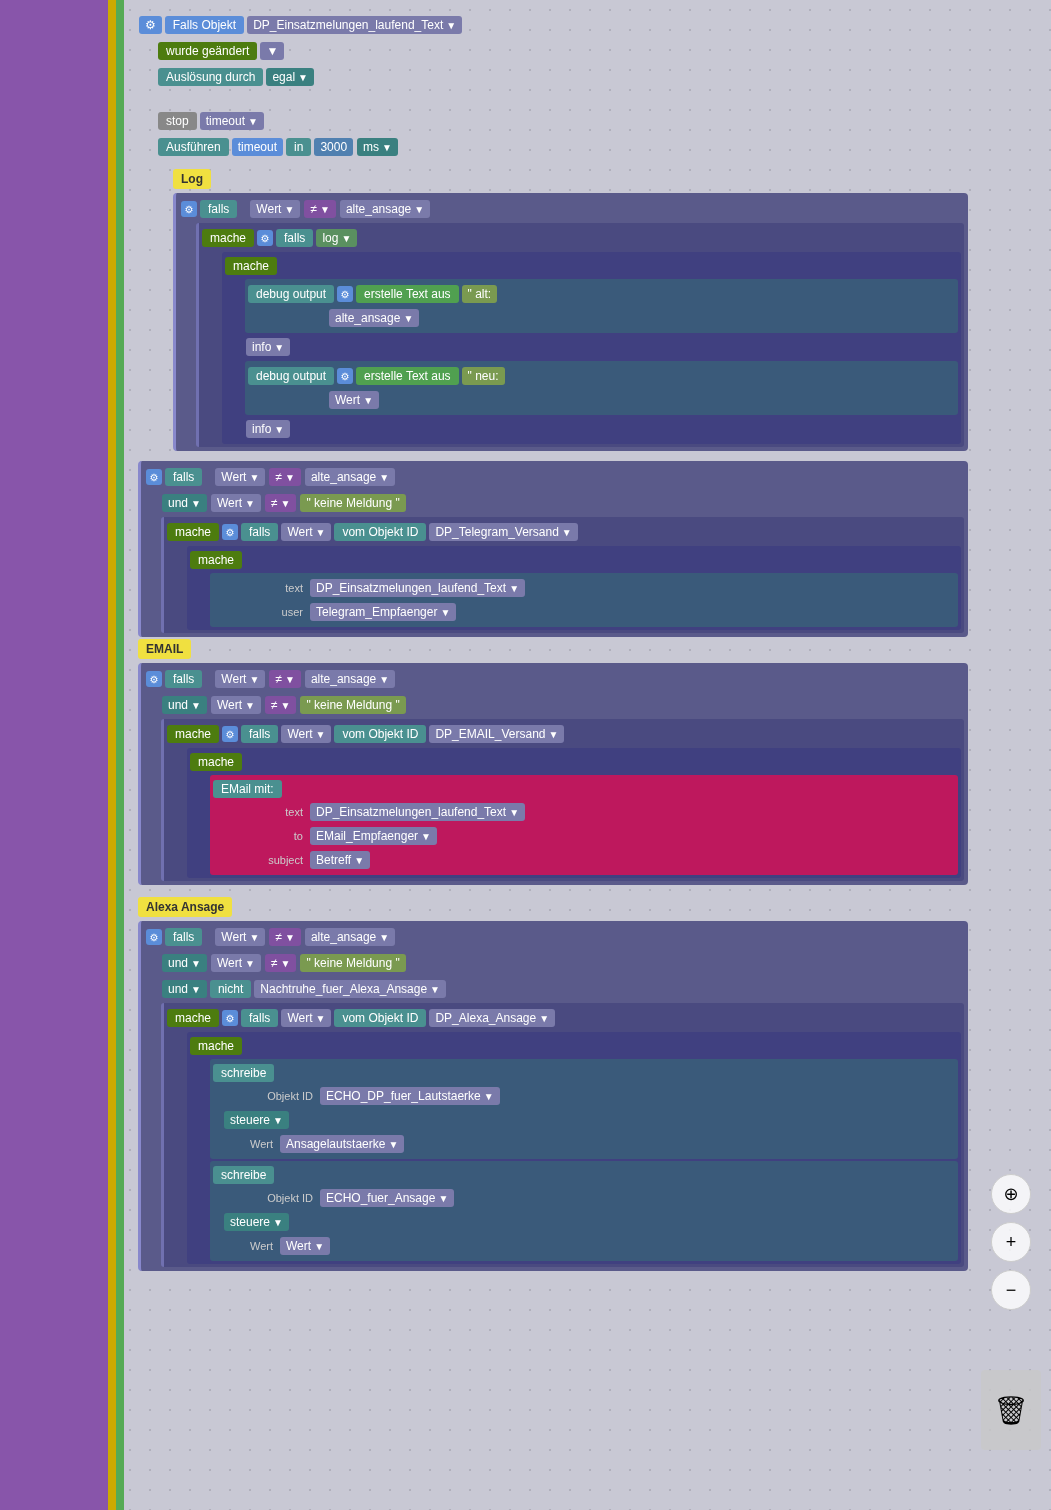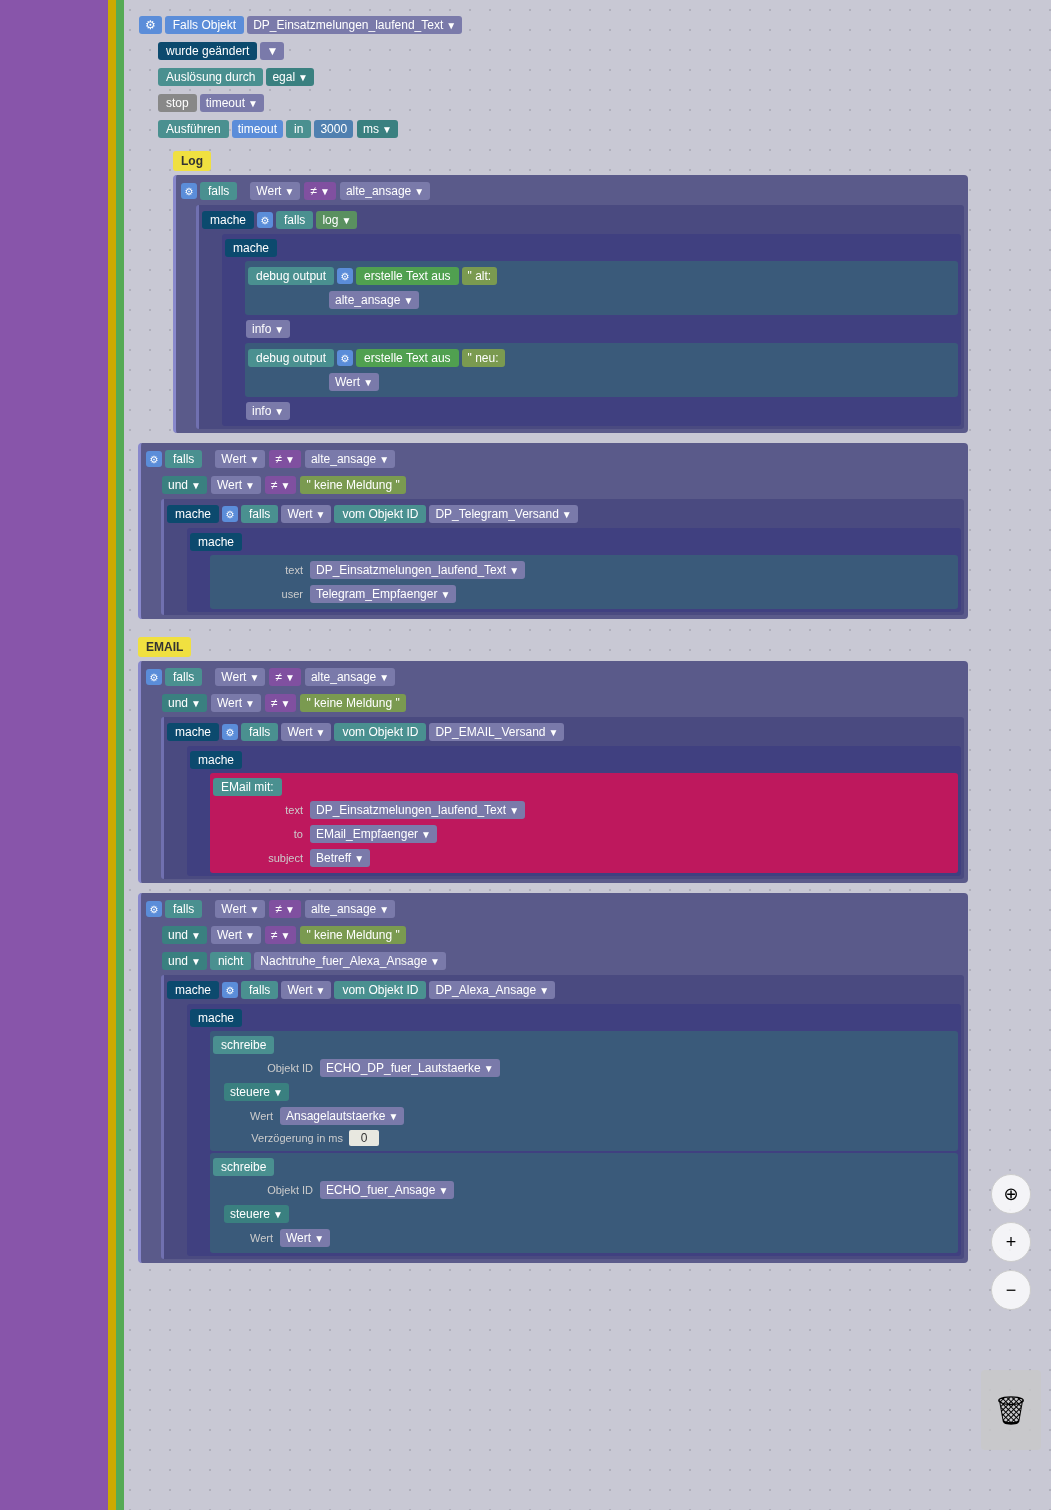--- a/index.html
+++ b/index.html
@@ -35,21 +35,21 @@
     .label-blue {
       background: #5b8dd9;
       color: white;
       padding: 2px 8px;
       border-radius: 3px;
       font-size: 12px;
       white-space: nowrap;
     }
 
     .label-purple {
-      background: #0c4a6e;
+      background: #4d7c0f;
       color: white;
       padding: 2px 8px;
       border-radius: 3px;
       font-size: 12px;
       white-space: nowrap;
     }
 
     .label-teal {
       background: #4a9090;
       color: white;
@@ -252,21 +252,21 @@
   </div>
 
   <div class="row indent" style="margin-top: 2px;">
     <div class="label-teal">Auslösung durch</div>
     <div class="btn-dropdown btn-dropdown-teal">
       <span>egal</span>
       <span class="arrow">▼</span>
     </div>
   </div>
 
-  <div class="row indent" style="margin-top: 2px;">
+  <div class="row indent" style="margin-top: 20px;">
     <div class="label-gray">stop</div>
     <div class="btn-dropdown">
       <span>timeout</span>
       <span class="arrow">▼</span>
     </div>
   </div>
 
   <div class="row indent" style="margin-top: 2px;">
     <div class="label-teal">Ausführen</div>
     <div class="btn-dropdown btn-dropdown-blue">
@@ -460,21 +460,21 @@
                 <span>Telegram_Empfaenger</span>
                 <span class="arrow">▼</span>
               </div>
             </div>
           </div>
         </div>
       </div>
     </div>
   </div>
 
-  <div style="margin-top: 16px;">
+  <div style="margin-top: 0;">
     <div class="row">
       <div class="label-yellow">EMAIL</div>
     </div>
 
     <div style="background: #5a5a8a; border-radius: 4px; padding: 4px; margin-top: 2px; border-left: 3px solid #8888cc;">
       <div class="row">
         <div class="btn-dropdown btn-dropdown-blue" style="width:16px;height:16px;padding:0;justify-content:center;">
           <span style="font-size:10px;">⚙</span>
         </div>
         <div class="label-teal">falls</div>
@@ -558,20 +558,23 @@
                 <span class="arrow">▼</span>
               </div>
             </div>
           </div>
         </div>
       </div>
     </div>
   </div>
 
   <div style="margin-top: 10px;">
+    <div class="row">
+      <div class="label-yellow">Alexa Ansage</div>
+    </div>
 
     <div style="background: #5a5a8a; border-radius: 4px; padding: 4px; margin-top: 2px; border-left: 3px solid #8888cc;">
       <div class="row">
         <div class="btn-dropdown btn-dropdown-blue" style="width:16px;height:16px;padding:0;justify-content:center;">
           <span style="font-size:10px;">⚙</span>
         </div>
         <div class="label-teal">falls</div>
         <div style="width:8px;"></div>
         <div class="btn-dropdown">
           <span>Wert</span>
@@ -659,24 +662,20 @@
                 <span class="arrow">▼</span>
               </div>
             </div>
             <div class="row" style="margin-left: 10px;">
               <span class="key-label" style="min-width:50px;">Wert</span>
               <div class="btn-dropdown">
                 <span>Ansagelautstaerke</span>
                 <span class="arrow">▼</span>
               </div>
             </div>
-            <div class="row" style="margin-left: 10px;">
-              <span class="key-label" style="min-width:120px;">Verzögerung in ms</span>
-              <div class="number-input">0</div>
-            </div>
           </div>
 
           <div style="margin-left: 20px; background:#3a5a7a; border-radius:3px; padding:3px; margin-top:2px;">
             <div class="row">
               <div class="label-teal">schreibe</div>
             </div>
             <div class="row" style="margin-left: 10px;">
               <span class="key-label" style="min-width:90px;">Objekt ID</span>
               <div class="btn-dropdown">
                 <span>ECHO_fuer_Ansage</span>

